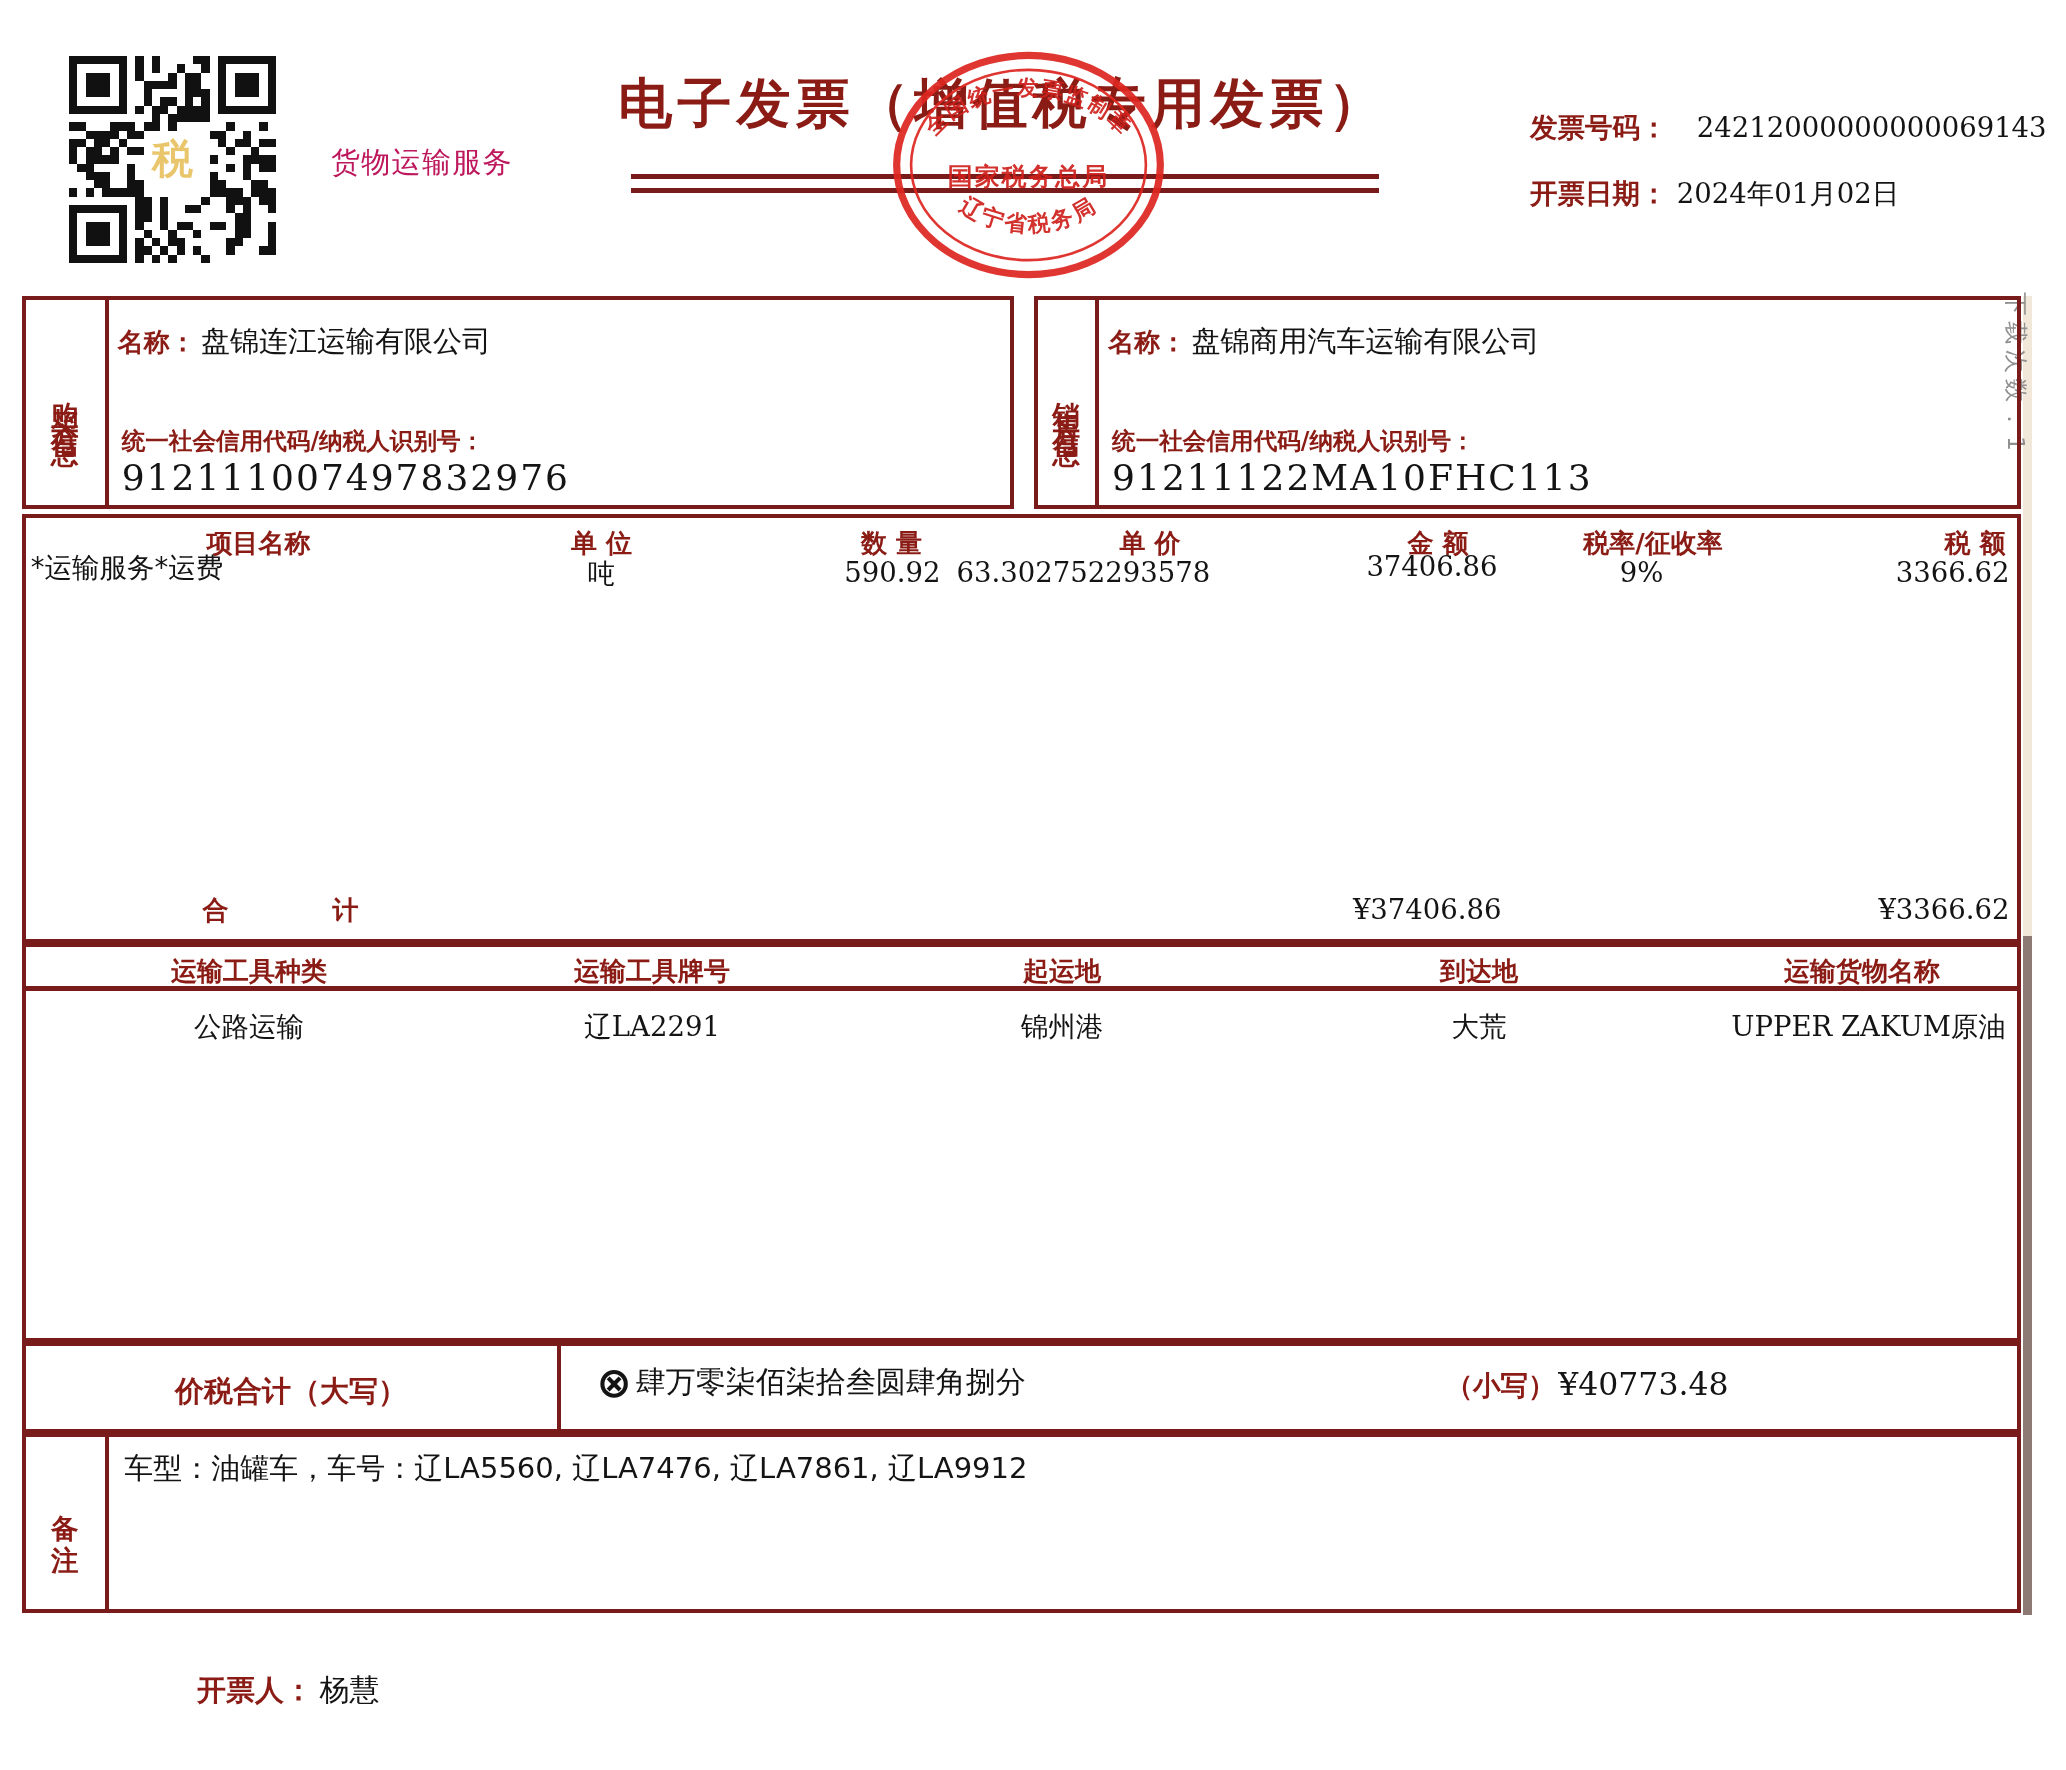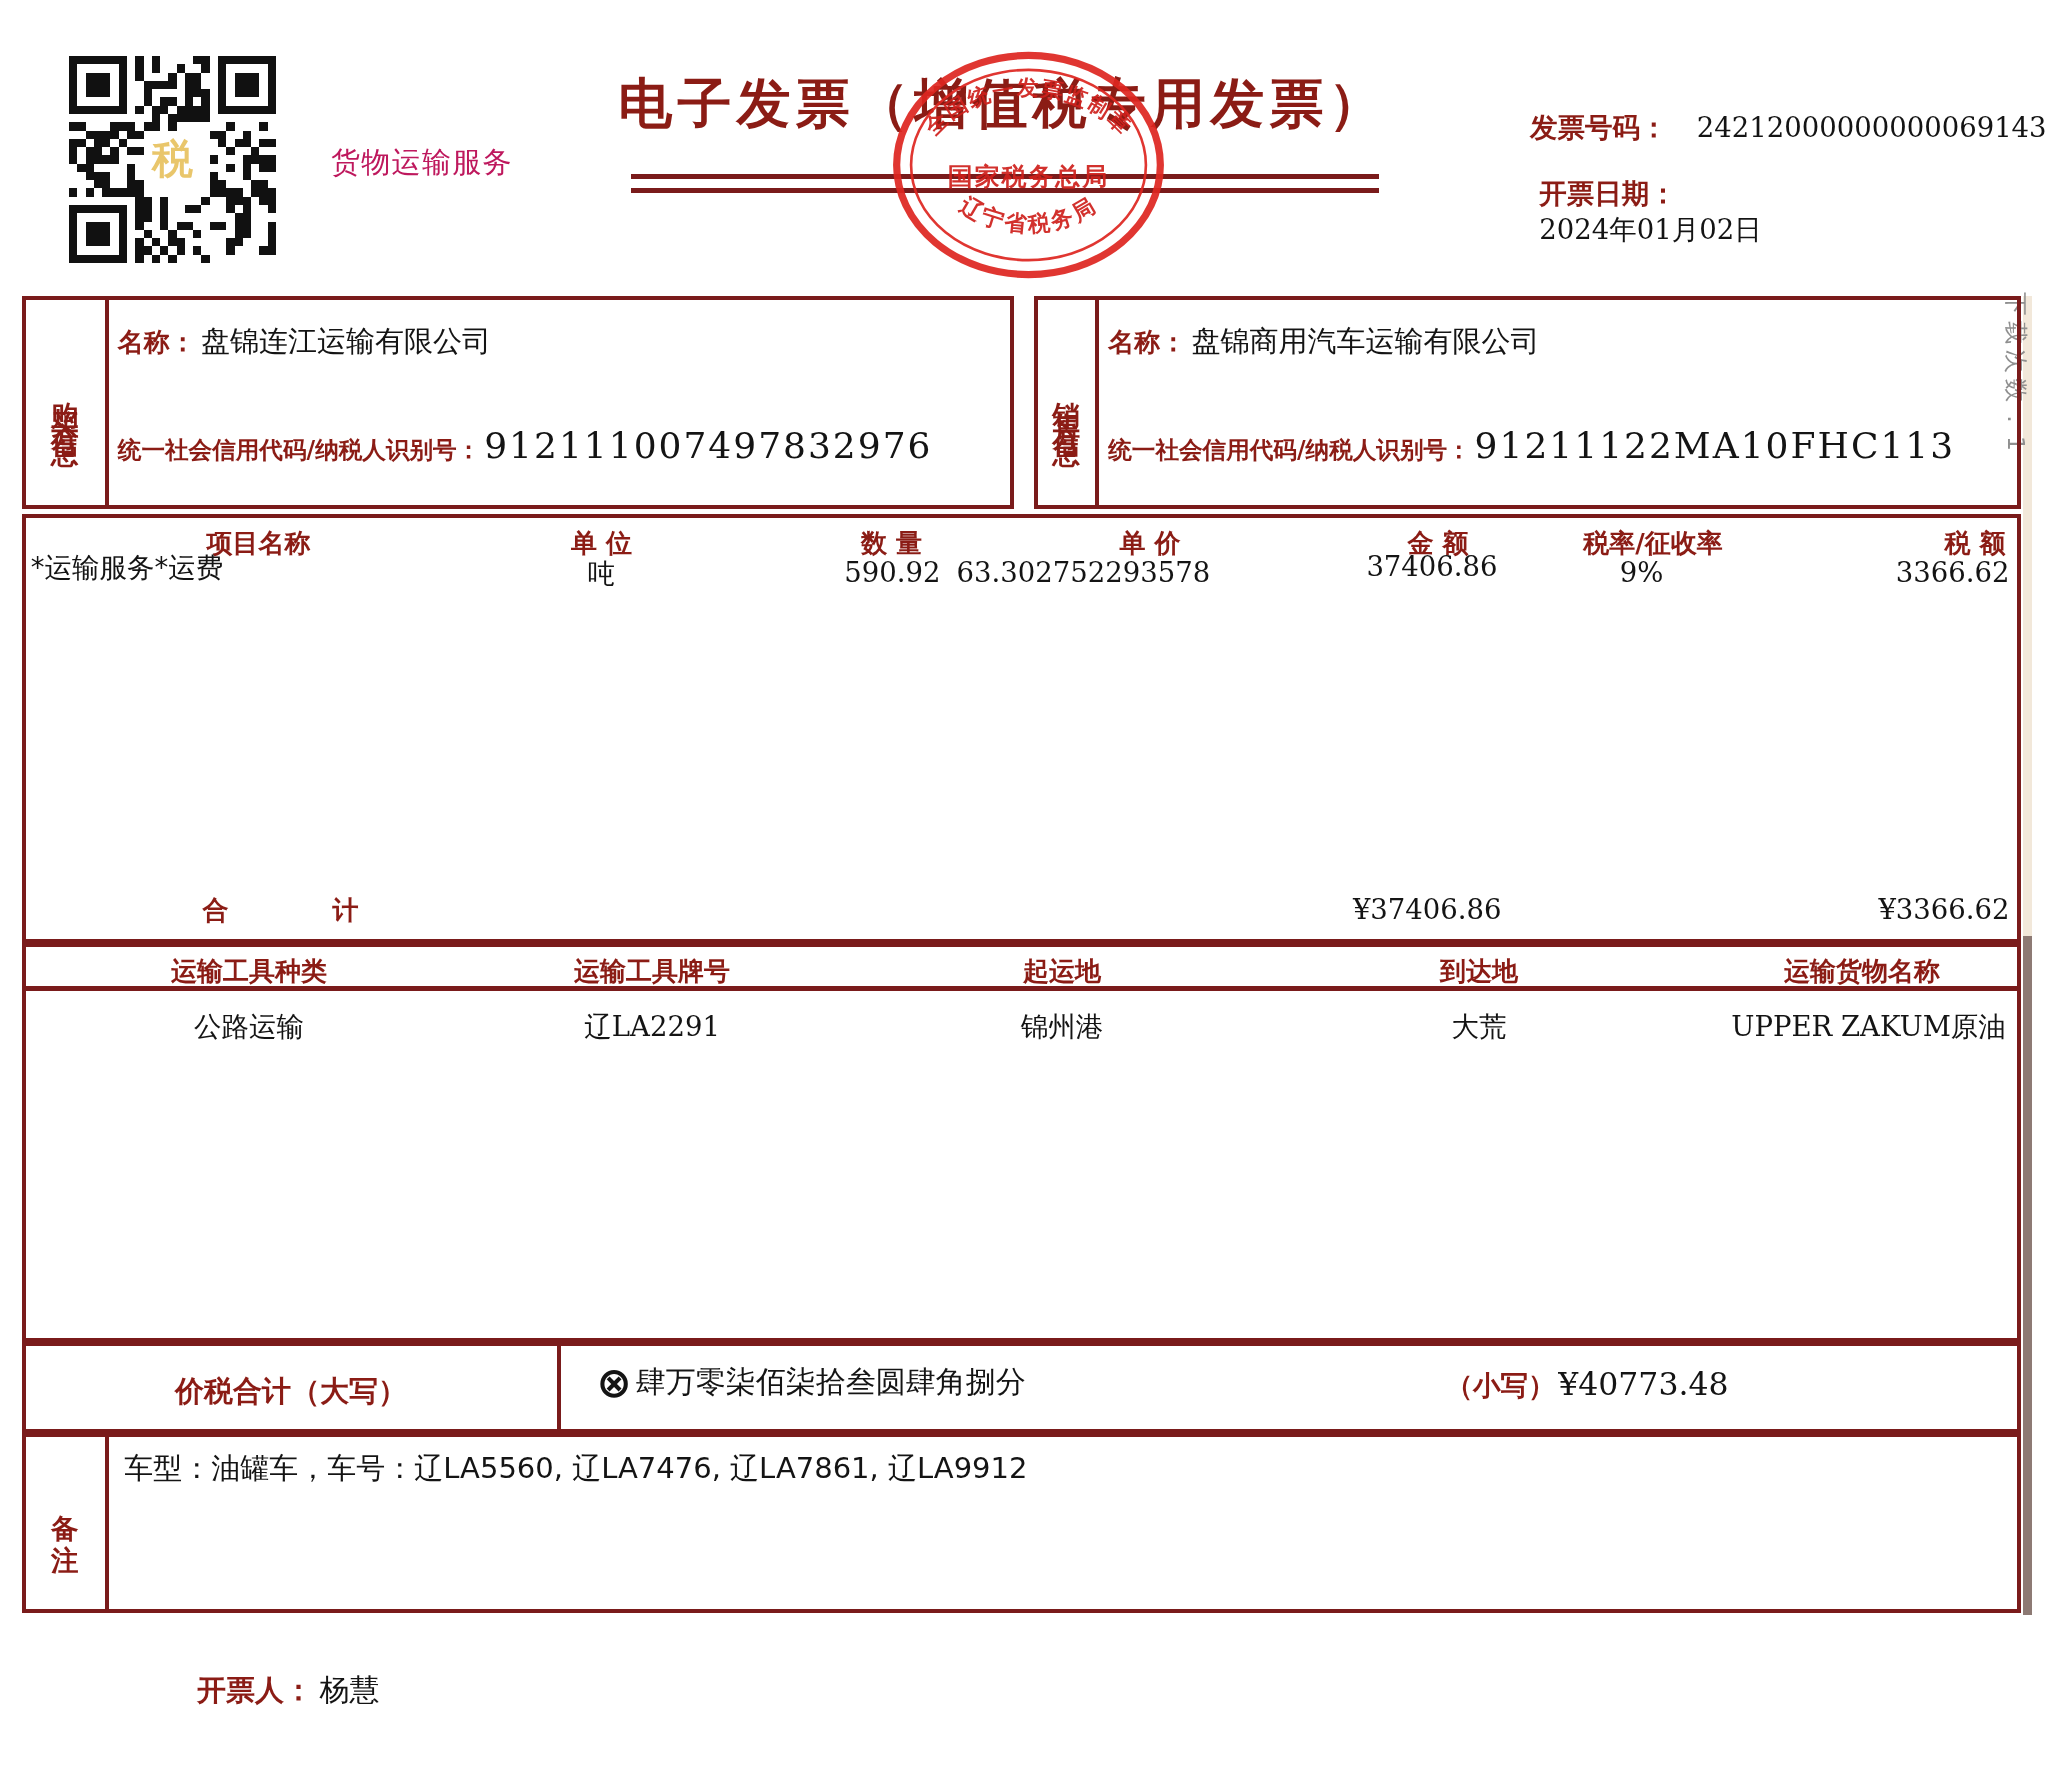--- a/index.html
+++ b/index.html
@@ -21,21 +21,21 @@
     left:498px;top:68px;width:1010px;text-align:center;
     font-family:"DejaVu Serif","Liberation Serif",serif;font-weight:700;
     font-size:54px;color:var(--label);letter-spacing:5.2px;white-space:nowrap;
   }
   .rule{left:631px;width:748px;height:5.2px;background:var(--maroon);}
   .rule1{top:174px;} .rule2{top:188px;}
   .hmeta{display:flex;align-items:baseline;white-space:nowrap;}
   .hmeta .lbl{font-family:"DejaVu Serif","Liberation Serif",serif;font-weight:700;color:var(--label);font-size:27.5px;}
   .hmeta .val{font-family:"DejaVu Serif","Liberation Serif",serif;color:var(--ink);font-size:27.5px;margin-left:9.2px;}
   .inv-no{left:1530px;top:110px;gap:20px;}
-  .inv-date{left:1530px;top:176px;flex-direction:column;}
+  .inv-date{left:1530px;top:176px;}
   
   .qr{left:69px;top:56px;width:207px;height:207px;}
   .qr svg{width:100%;height:100%;}
   .qr-center{left:69px;top:56px;width:207px;height:207px;display:flex;align-items:center;justify-content:center;}
   .qr-center span{background:#ffffff;padding:2.6px 3.9px;font-size:41px;font-weight:700;color:#e9c66b;line-height:1;}
   
   .stamp{left:884px;top:43px;width:289px;height:244px;opacity:.92;}
   
   .box{border:4.6px solid var(--maroon);background:transparent;box-sizing:border-box;}
   .party{display:flex;}
@@ -43,21 +43,21 @@
   .vlabel{
     writing-mode:vertical-rl;text-orientation:upright;
     font-family:"DejaVu Serif","Liberation Serif",serif;font-weight:700;
     color:var(--label);font-size:27.5px;letter-spacing:9.2px;line-height:1;
   }
   .party .content{position:relative;flex:1;}
   .prow{position:absolute;left:9.2px;display:flex;align-items:baseline;white-space:nowrap;}
   .prow .plbl{font-family:"DejaVu Serif","Liberation Serif",serif;font-weight:700;color:var(--label);}
   .prow.r1{top:22px;} .prow.r1 .plbl{font-size:26px;}
   .prow.r1 .pval{font-size:29px;margin-left:5.2px;}
-  .prow.r2{top:125px;} .prow.r2 .plbl{font-size:23.6px;}
+  .prow.r2{top:125px;flex-direction:column;} .prow.r2 .plbl{font-size:23.6px;}
   .prow.r2 .pval{font-family:"DejaVu Serif","Liberation Serif",serif;font-size:36px;letter-spacing:2px;margin-left:3.9px;}
   
   .cell{position:absolute;white-space:nowrap;}
   .thdr{font-family:"DejaVu Serif","Liberation Serif",serif;font-weight:700;color:var(--label);font-size:26px;}
   .tval{font-family:"DejaVu Serif","Liberation Serif",serif;color:var(--ink);font-size:27.5px;}
   .c{text-align:center;} .r{text-align:right;} .l{text-align:left;}
   .hdr-underline{position:absolute;left:0;right:0;top:39px;height:5.2px;background:var(--maroon);}
   .divider-v{position:absolute;top:0;bottom:0;width:4.6px;background:var(--maroon);}
   
   .gt-label{position:absolute;left:0;width:531px;top:26px;text-align:center;

